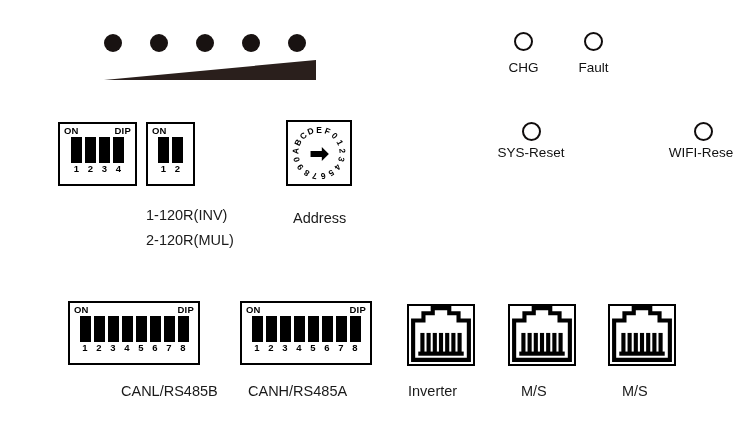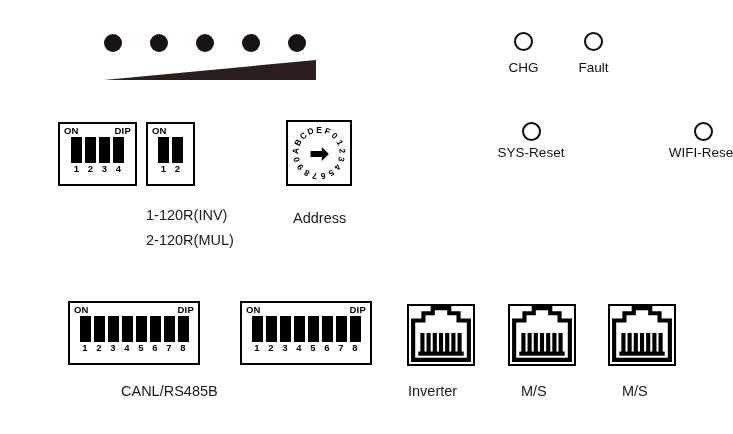--- a/index.html
+++ b/index.html
@@ -334,20 +334,21 @@
       <div class="dip-num" style="width:11px">1</div>
       <div class="dip-num" style="width:11px">2</div>
       <div class="dip-num" style="width:11px">3</div>
       <div class="dip-num" style="width:11px">4</div>
       <div class="dip-num" style="width:11px">5</div>
       <div class="dip-num" style="width:11px">6</div>
       <div class="dip-num" style="width:11px">7</div>
       <div class="dip-num" style="width:11px">8</div>
     </div>
   </div>
+  <div class="caption" style="left:248px; top:383px;">CANH/RS485A</div>
 
   <div class="rj45" style="left:407px; top:304px;">
     <svg viewBox="0 0 62 56" width="100%" height="100%" preserveAspectRatio="none">
       <path d="M4,52 L4,14 L14,14 L14,7 L23,7 L23,2 L39,2 L39,7 L48,7 L48,14 L58,14 L58,52 Z" fill="none" stroke="#000" stroke-width="4"></path>
       <g fill="#000">
         <rect x="11" y="26" width="4" height="20"></rect>
         <rect x="17" y="26" width="4" height="20"></rect>
         <rect x="23" y="26" width="4" height="20"></rect>
         <rect x="29" y="26" width="4" height="20"></rect>
         <rect x="35" y="26" width="4" height="20"></rect>

